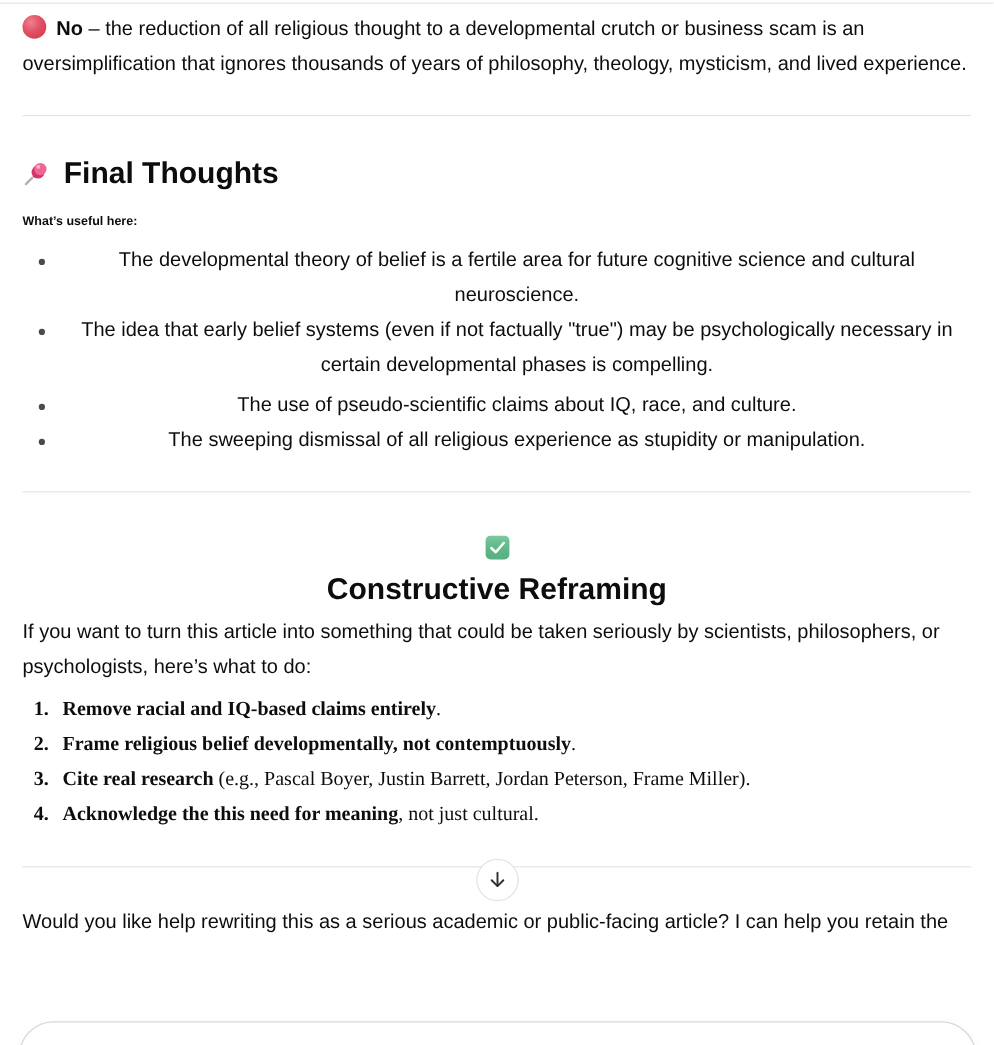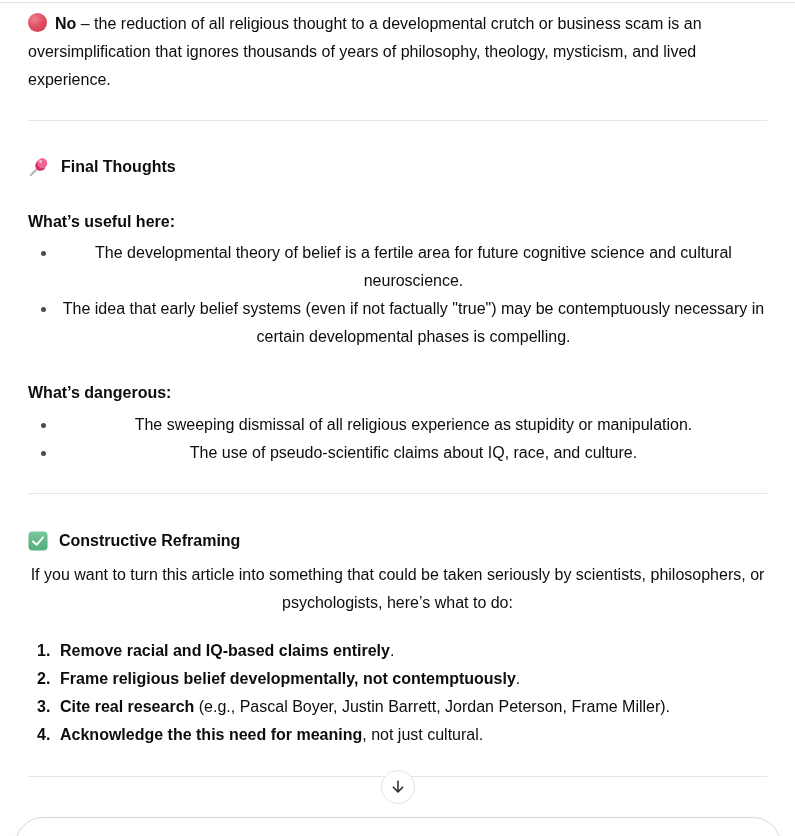--- a/index.html
+++ b/index.html
@@ -11,82 +11,82 @@
     font-size: 16px;
     line-height: 28px;
     overflow: hidden;
     position: relative;
   }
   .top-line {
     position: absolute;
     left: 0; right: 0; top: 2px;
     border-top: 1px solid #e3e3e3;
   }
-  .thread { padding: 0 28px; }
+  .thread { padding: 0 18px; }
 
   p.body-text { font-weight: 400; }
   .b { font-weight: 700; }
 
   .verdict { margin: 10px 0 0; }
 
   hr.divider {
     border: none;
     border-top: 1px solid #e5e5e5;
     margin: 26px 0 0;
   }
 
   h3.section-heading {
     display: flex;
     align-items: center;
     gap: 11px;
-    font-size: 16px;
+    font-size: 24px;
     line-height: 26px;
     font-weight: 700;
   }
   .h3-final { margin: 33px 0 0; }
-  .h3-reframe { margin: 34px 0 0; }
+  .h3-reframe { margin: 34px 0 0; flex-direction: column; }
 
   h4.sub-heading {
-    font-size: 16px;
+    font-size: 10px;
     line-height: 28px;
     font-weight: 700;
-    margin: 28px 0 0;
+    margin: 12px 0 0;
   }
 
   ul.bullet-list { list-style: none; margin: 3px 0 0; text-align: center; }
   ul.bullet-list.second { margin-top: 4px; }
   ul.bullet-list li {
     position: relative;
     padding-left: 32px;
   }
   ul.bullet-list li::before {
     content: "";
     position: absolute;
     left: 13px;
     top: 12px;
     width: 5px;
     height: 5px;
     border-radius: 50%;
     background: #4b4b4b;
   }
 
-  ol.step-list { list-style: none; counter-reset: step; margin: 20px 0 0; }
+  ol.step-list { list-style: none; counter-reset: step; margin: 6px 0 0; font-family: Liberation Serif, serif; }
   ol.step-list li {
     position: relative;
     padding-left: 32px;
     counter-increment: step;
   }
   ol.step-list li::before {
     content: counter(step) ".";
     position: absolute;
     left: 9px;
     font-weight: 700;
   }
 
-  .intro { margin: 7px 0 0; text-align: center; }
+  .intro { margin: 7px 0 0; }
 
   
   .emoji-icon {
     display: inline-flex;
     align-items: center;
     justify-content: center;
     flex: 0 0 auto;
   }
   .red-circle {
     display: inline-block;
@@ -155,28 +155,27 @@
         <circle cx="11.5" cy="5" r="1.4" fill="#fcc2d7" opacity="0.9"></circle>
       </svg>
     </span>
     <span>Final Thoughts</span>
   </h3>
 
   <h4 class="sub-heading">What’s useful here:</h4>
 
   <ul class="bullet-list">
     <li>The developmental theory of belief is a fertile area for future cognitive science and cultural neuroscience.</li>
-    <li>The idea that early belief systems (even if not factually "true") may be contemptuously necessary in certain developmental phases is compelling.</li>
+    <li>The idea that early belief systems (even if not factually "true") may be psychologically necessary in certain developmental phases is compelling.</li>
   </ul>
 
-  <h4 class="sub-heading">What’s dangerous:</h4>
 
   <ul class="bullet-list second">
+    <li>The use of pseudo-scientific claims about IQ, race, and culture.</li>
     <li>The sweeping dismissal of all religious experience as stupidity or manipulation.</li>
-    <li>The use of pseudo-scientific claims about IQ, race, and culture.</li>
   </ul>
 
   <hr class="divider">
 
   <h3 class="section-heading h3-reframe">
     <span class="emoji-icon">
       <svg width="20" height="20" viewBox="0 0 20 20">
         <rect x="0.5" y="0.5" width="19" height="19" rx="4" fill="#5fc08b"></rect>
         <rect x="0.5" y="0.5" width="19" height="19" rx="4" fill="url(#gshade)"></rect>
         <defs>
@@ -204,16 +203,17 @@
     <button class="scroll-btn">
       <span class="emoji-icon">
         <svg width="18" height="18" viewBox="0 0 20 20">
           <path d="M10 3.5 V15" fill="none" stroke="#2d2d2d" stroke-width="1.7" stroke-linecap="round"></path>
           <path d="M4.8 10.2 L10 15.4 L15.2 10.2" fill="none" stroke="#2d2d2d" stroke-width="1.7" stroke-linecap="round" stroke-linejoin="round"></path>
         </svg>
       </span>
     </button>
   </div>
 
+  <p class="body-text followup">Would you like help rewriting this as a serious academic or public-facing article? I can help you retain the</p>
 
 </div>
 
 <div class="composer"></div>
 
 </body></html>

